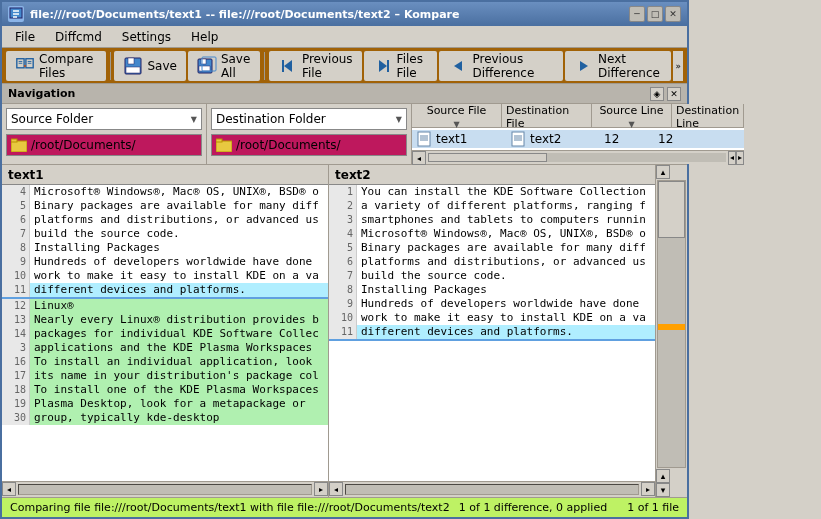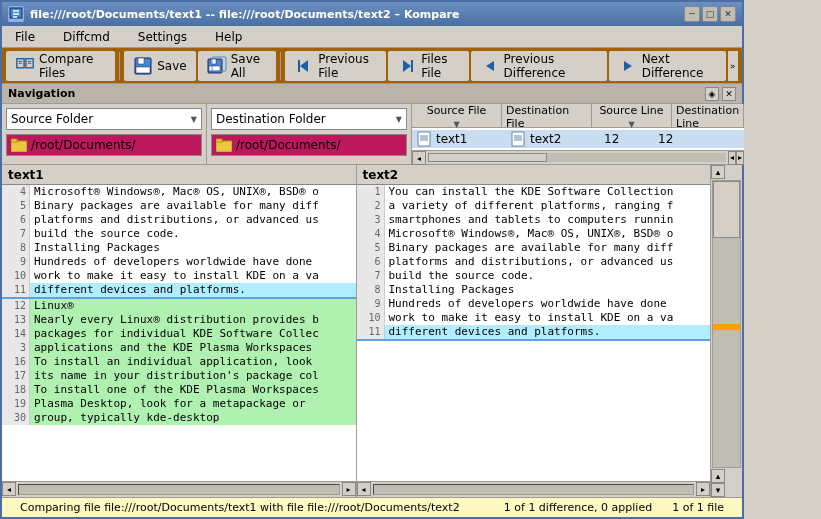--- a/index.html
+++ b/index.html
@@ -55,21 +55,21 @@
     }
 
     
     .menu-bar {
       background: #d4d0c8;
       border-bottom: 1px solid #a09a90;
       height: 22px;
       display: flex;
       align-items: center;
       padding: 8px 4px;
-      gap: 10px;
+      gap: 2px;
     }
     .menu-item {
       padding: 2px 8px;
       font-size: 12px;
       cursor: pointer;
       border: 1px solid transparent;
     }
 
     
     .toolbar {
@@ -234,46 +234,46 @@
       width: 14px; height: 14px;
       background: #d4d0c8;
       border: 1px solid #888;
       display: flex; align-items: center; justify-content: center;
       font-size: 9px;
       cursor: pointer;
     }
 
     
     .status-bar {
-      background: #fef9c3;
+      background: #bef264;
       border-top: 1px solid #a09a90;
       height: 20px;
       display: flex;
       align-items: center;
-      padding: 0 18px;
+      padding: 0 8px;
       justify-content: space-between;
       font-size: 11px;
     }
 
     
     .tb-more-btn {
       width: 12px;
       height: 30px;
       background: #d4d0c8;
       border: 1px solid transparent;
       display: flex; align-items: center; justify-content: center;
       font-size: 9px;
       cursor: pointer;
     }
 
     .main-layout {
       display: flex;
       flex-direction: column;
       height: 519px;
-      width: 744px;
+      width: 689px;
       border: 2px solid #4a6fa0;
     }
 
     .nav-row {
       display: flex;
     }
 
     .left-nav {
       width: 210px;
       border-right: 1px solid #a09a90;

